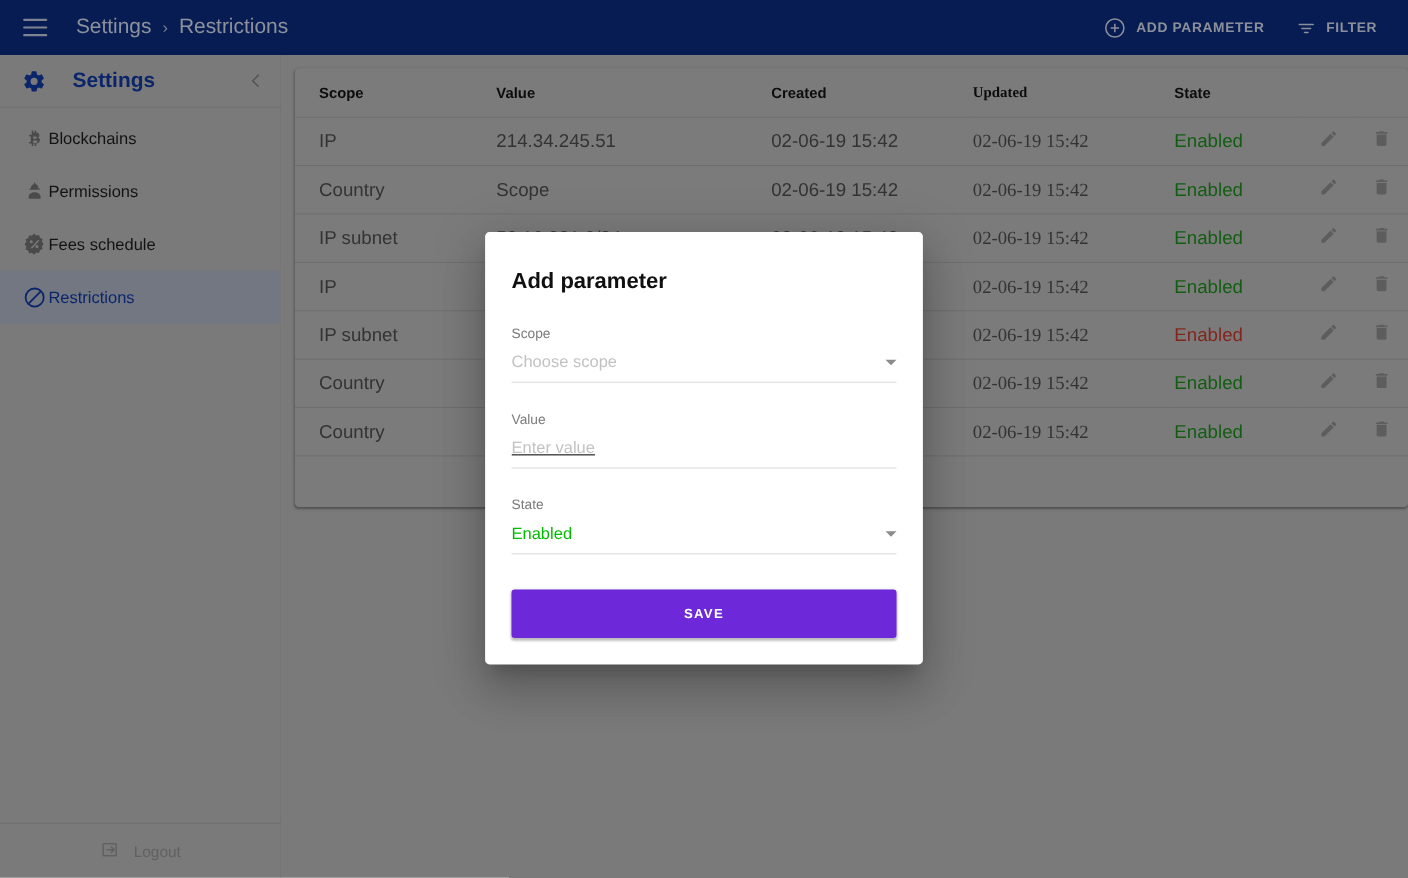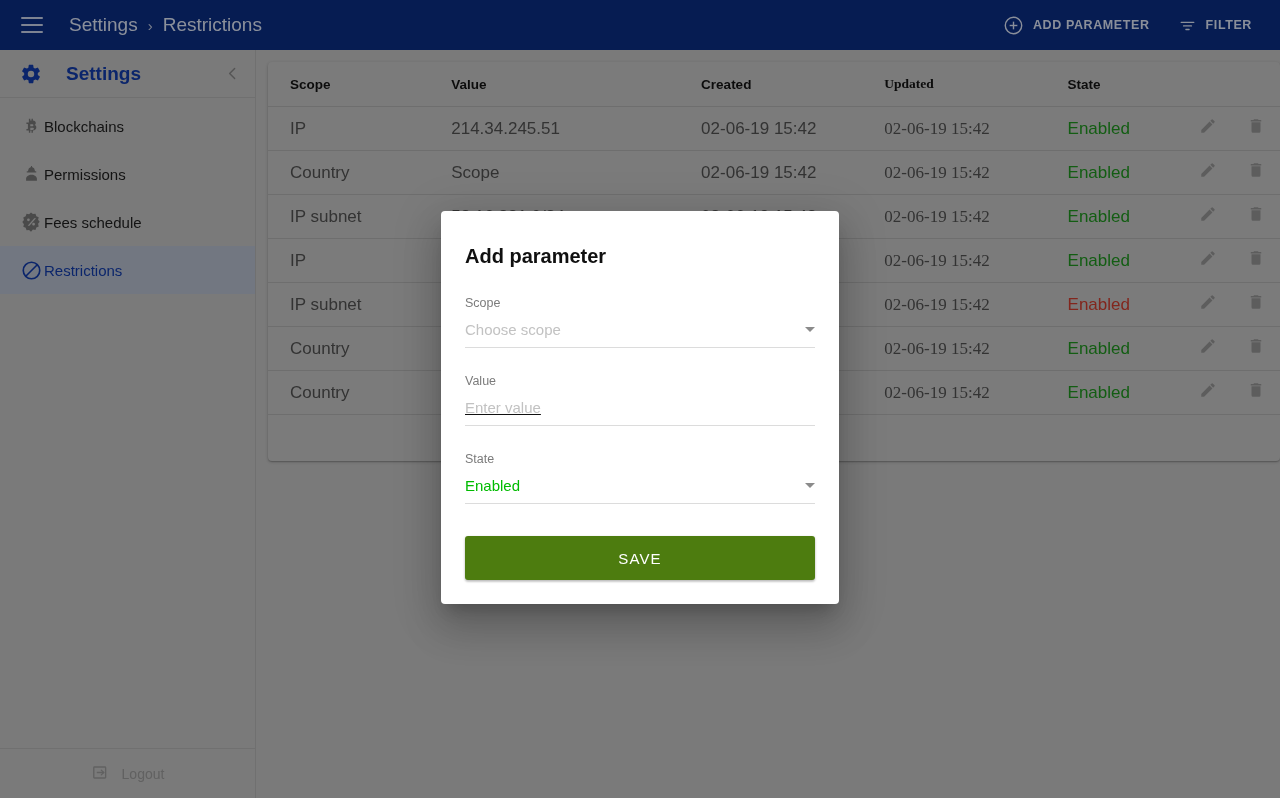--- a/index.html
+++ b/index.html
@@ -124,22 +124,22 @@
   .field input::placeholder { color: #c2c2c2; }
   .sel-val { font-size: 15px; color: #c2c2c2; flex: 1; }
   .sel-val.green { color: #00bb00; }
   .caret {
     width: 0; height: 0; border-left: 5px solid transparent;
     border-right: 5px solid transparent; border-top: 5px solid #8b8b8b;
     margin-left: 8px;
   }
   .state-field { margin-bottom: 32px; }
   .save-btn {
-    width: 100%; height: 44px; background: #4d7c0f; color: #fff;
-    border: 0; border-radius: 3px; font-size: 15px; font-weight: normal;
+    width: 100%; height: 44px; background: #6d28d9; color: #fff;
+    border: 0; border-radius: 3px; font-size: 12px; font-weight: bold;
     letter-spacing: 1.1px; cursor: pointer;
     font-family: "Liberation Sans", sans-serif;
     box-shadow: 0 1px 3px rgba(0,0,0,.2), 0 2px 2px rgba(0,0,0,.12);
   }
 </style>
 </head>
 <body>
 
 <div id="app">
 

